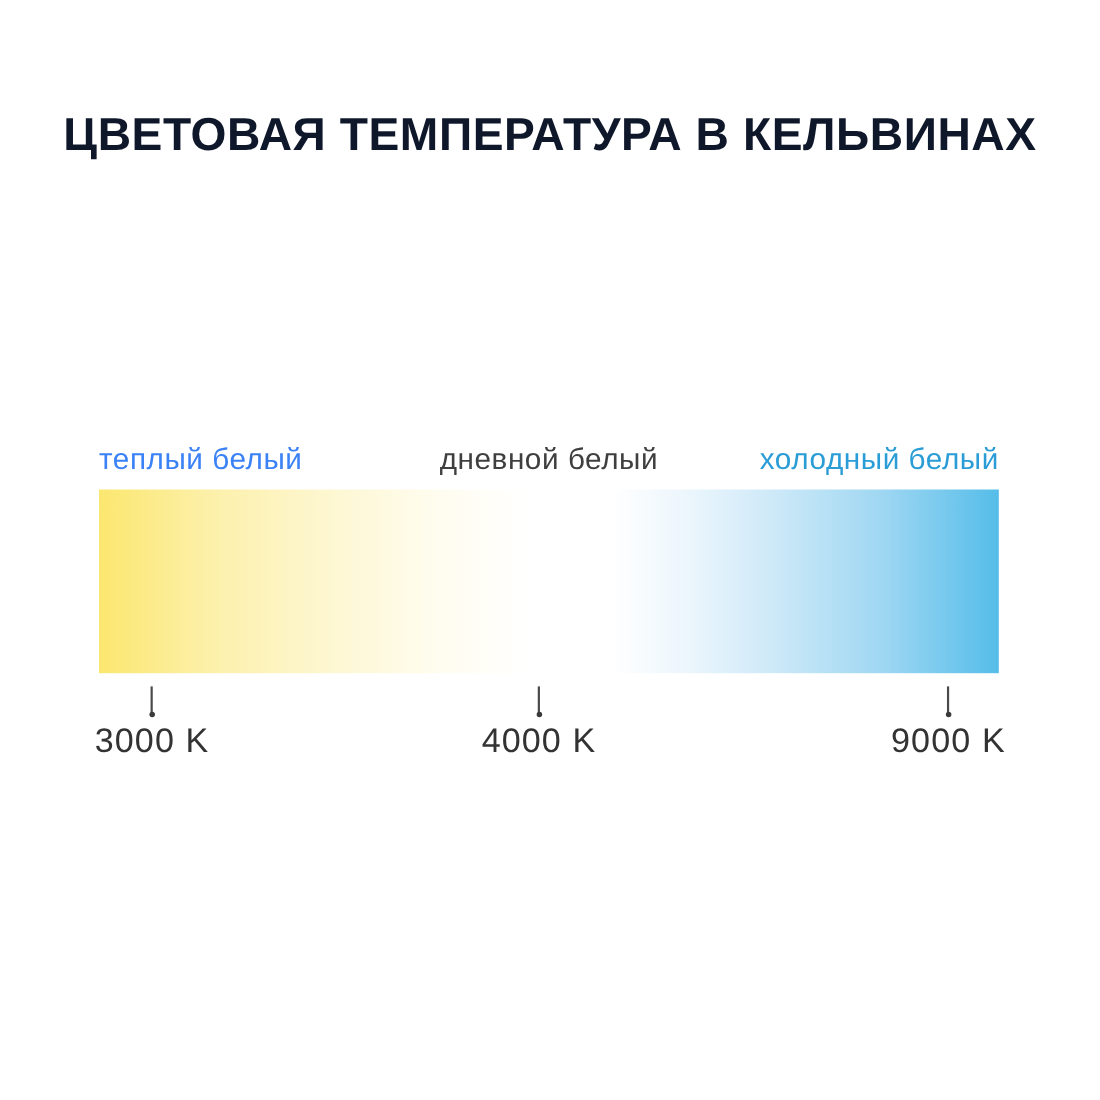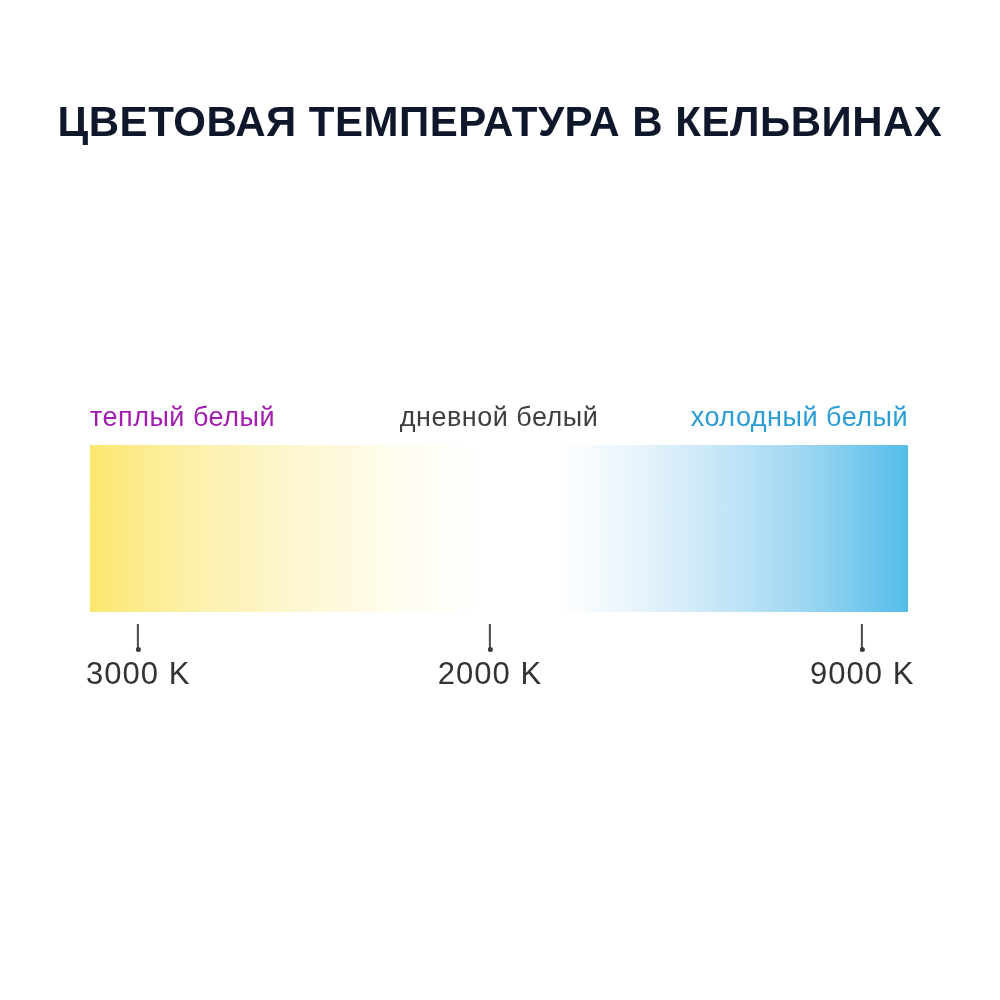--- a/index.html
+++ b/index.html
@@ -89,37 +89,37 @@
 </head>
 <body>
 
 <div class="page">
 
   <div class="page-title" style="color: #0f172a;">ЦВЕТОВАЯ ТЕМПЕРАТУРА В КЕЛЬВИНАХ</div>
 
   <div class="figure">
 
     <div class="zone-labels">
-      <span class="zone-label warm" style="color: #a21caf;">теплый белый</span>
+      <span class="zone-label warm" style="color: #3b82f6;">теплый белый</span>
       <span class="zone-label cold" style="color: rgb(43, 157, 214);">холодный белый</span>
       <span class="zone-label day" style="color: rgb(63, 63, 63);">дневной белый</span>
     </div>
 
     <div class="gradient-bar" style="background: linear-gradient(90deg, rgb(251, 231, 111) 0%, rgb(252, 240, 168) 12%, rgb(253, 246, 205) 24%, rgb(255, 253, 240) 38%, rgb(255, 255, 255) 48%, rgb(255, 255, 255) 57%, rgb(234, 245, 252) 66%, rgb(205, 233, 248) 75%, rgb(159, 215, 242) 87%, rgb(85, 189, 233) 100%);"></div>
 
     <div class="ticks">
       <div class="tick-group" style="left: 5.9%;">
         <div class="tick-line"></div>
         <div class="tick-dot"></div>
         <div class="tick-value">3000 K</div>
       </div>
       <div class="tick-group" style="left: 48.9%;">
         <div class="tick-line"></div>
         <div class="tick-dot"></div>
-        <div class="tick-value">2000 K</div>
+        <div class="tick-value">4000 K</div>
       </div>
       <div class="tick-group" style="left: 94.4%;">
         <div class="tick-line"></div>
         <div class="tick-dot"></div>
         <div class="tick-value">9000 K</div>
       </div>
     </div>
 
   </div>
 </div>

